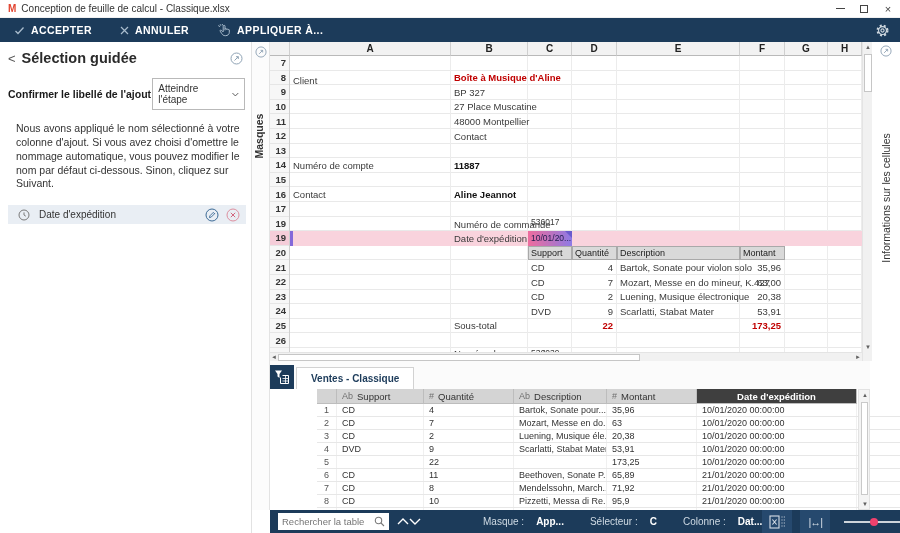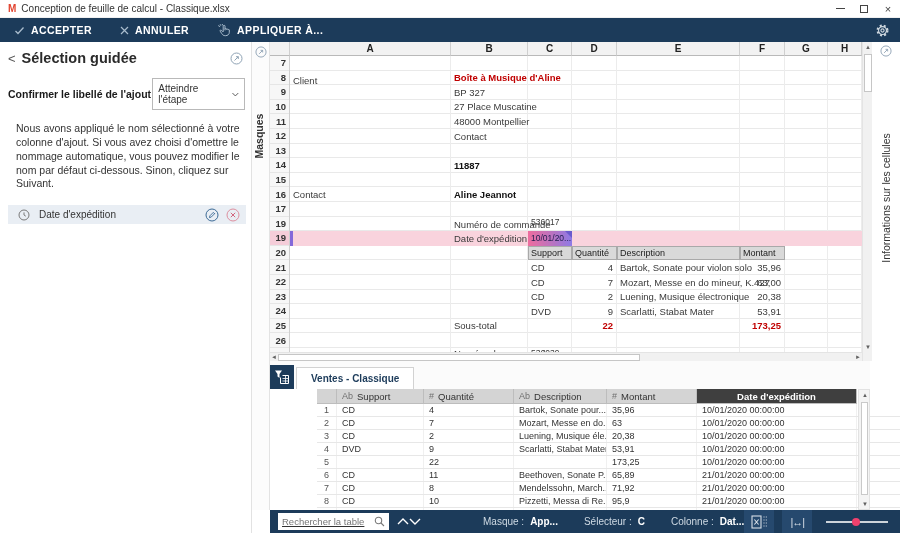--- a/index.html
+++ b/index.html
@@ -94,24 +94,24 @@
   .bt-row { display:flex; height:13px; border-bottom:1px solid #e7e7e7; }
   .bt-c { font-size:9px; color:#333; display:flex; align-items:center; padding-left:5px; white-space:nowrap; overflow:hidden; border-right:1px solid #f0f0f0; }
   .bt-num { justify-content:center; padding-left:0; color:#555; }
   .bt-h0 { background:#d4d4d4; border-right:1px solid #bdbdbd; border-bottom:1px solid #bdbdbd; }
   .btvscroll { position:absolute; left:858px; top:389px; width:12px; height:121px; background:#f4f4f4; border:1px solid #e2e2e2; }
   .btvthumb { position:absolute; left:2px; top:12px; width:7px; height:93px; background:#fff; border:1px solid #c9c9c9; }
 
   
   .statusbar { position:absolute; left:270px; top:510px; width:630px; height:23px; background:var(--navy,#1c3b5a); display:flex; align-items:center; padding:0 8px; color:#fff; }
   .search-box { width:114px; height:17px; background:#fff; display:flex; align-items:center; padding:0 4px; }
-  .search-box input { border:none; outline:none; width:92px; font-size:9.5px; color:#333; font-family:"Liberation Sans",sans-serif;text-decoration:underline; }
+  .search-box input { border:none; outline:none; width:92px; font-size:9.5px; color:#333; font-family:"Liberation Sans",sans-serif; }
   .chev { width:24px; display:flex; justify-content:center; align-items:center; }
   .sb-label { font-size:10px; color:#cfdae4; white-space:nowrap; }
-  .sb-label b { color:#fff; margin-left:6px; }
+  .sb-label b { color:#fff; margin-left:12px; }
   .sb-right { margin-left:auto; display:flex; align-items:center; gap:8px; }
   .sb-icobox { width:30px; height:23px; display:flex; align-items:center; justify-content:center; background:#26496e; }
   .fit-ico { font-size:11px; color:#d7dfe7; letter-spacing:-1px; }
   .slider { width:62px; height:2px; background:#cdd4da; position:relative; margin:0 6px; }
   .slider-dot { position:absolute; top:-3px; left:26px; width:8px; height:8px; border-radius:50%; background:var(--pink,#f0416d); }
 
   svg { display:block; }
 </style>
 </head>
 <body>
@@ -277,20 +277,21 @@
         <div class="vline" style="left: 537px;"></div>
         <div class="vline" style="left: 571px;"></div>
         <div class="selband" style="top: 175.2px;"></div>
         <div class="selband-accent" style="top: 175.2px;"></div>
         <div class="cell" style="left: 0px; width: 161px; top: 17px; height: 14.6px;">Client</div>
         <div class="cell red" style="left: 161px; width: 77px; top: 14.6px; height: 14.6px;">Boîte à Musique d'Aline</div>
         <div class="cell" style="left: 161px; width: 77px; top: 29.2px; height: 14.6px;">BP 327</div>
         <div class="cell" style="left: 161px; width: 77px; top: 43.8px; height: 14.6px;">27 Place Muscatine</div>
         <div class="cell" style="left: 161px; width: 77px; top: 58.4px; height: 14.6px;">48000 Montpellier</div>
         <div class="cell" style="left: 161px; width: 77px; top: 73px; height: 14.6px;">Contact</div>
+        <div class="cell" style="left: 0px; width: 161px; top: 102.2px; height: 14.6px;">Numéro de compte</div>
         <div class="cell b" style="left: 161px; width: 77px; top: 102.2px; height: 14.6px;">11887</div>
         <div class="cell" style="left: 0px; width: 161px; top: 131.4px; height: 14.6px;">Contact</div>
         <div class="cell b" style="left: 161px; width: 77px; top: 131.4px; height: 14.6px;">Aline Jeannot</div>
         <div class="cell bot" style="left: 161px; width: 77px; top: 160.6px; height: 14.6px;">Numéro de commande</div>
         <div class="cell sm top" style="left: 238px; width: 44px; top: 160.6px; height: 14.6px;">536017</div>
         <div class="cell bot" style="left: 161px; width: 77px; top: 175.2px; height: 14.6px;">Date d'expédition</div>
         <div class="cell sel" style="left: 238px; width: 44px; top: 175.2px; height: 14.6px;">10/01/20...<span class="sel-tri"></span></div>
         <div class="cell hdr" style="left: 238px; width: 44px; top: 189.8px; height: 14.6px;">Support</div>
         <div class="cell hdr" style="left: 282px; width: 45px; top: 189.8px; height: 14.6px;">Quantité</div>
         <div class="cell hdr" style="left: 327px; width: 123px; top: 189.8px; height: 14.6px;">Description</div>

